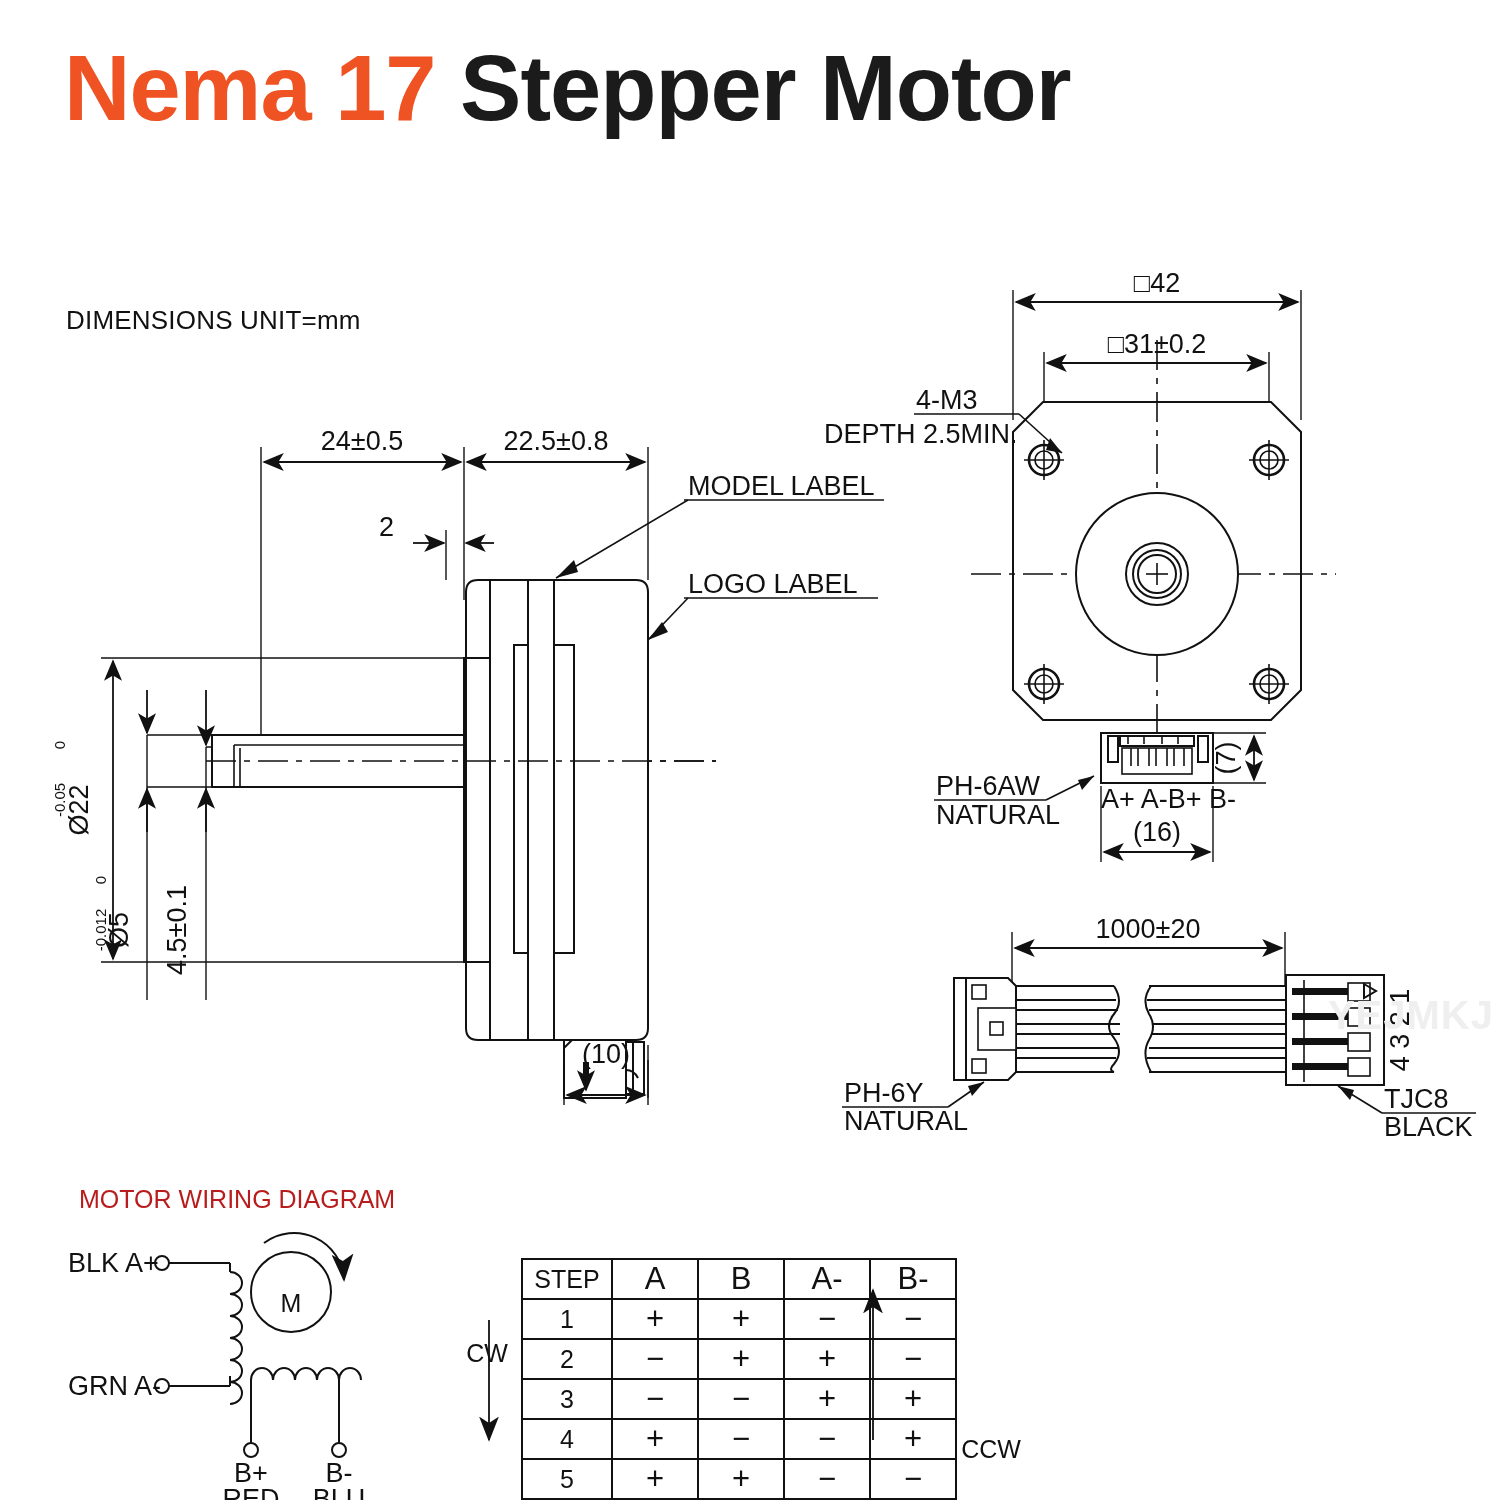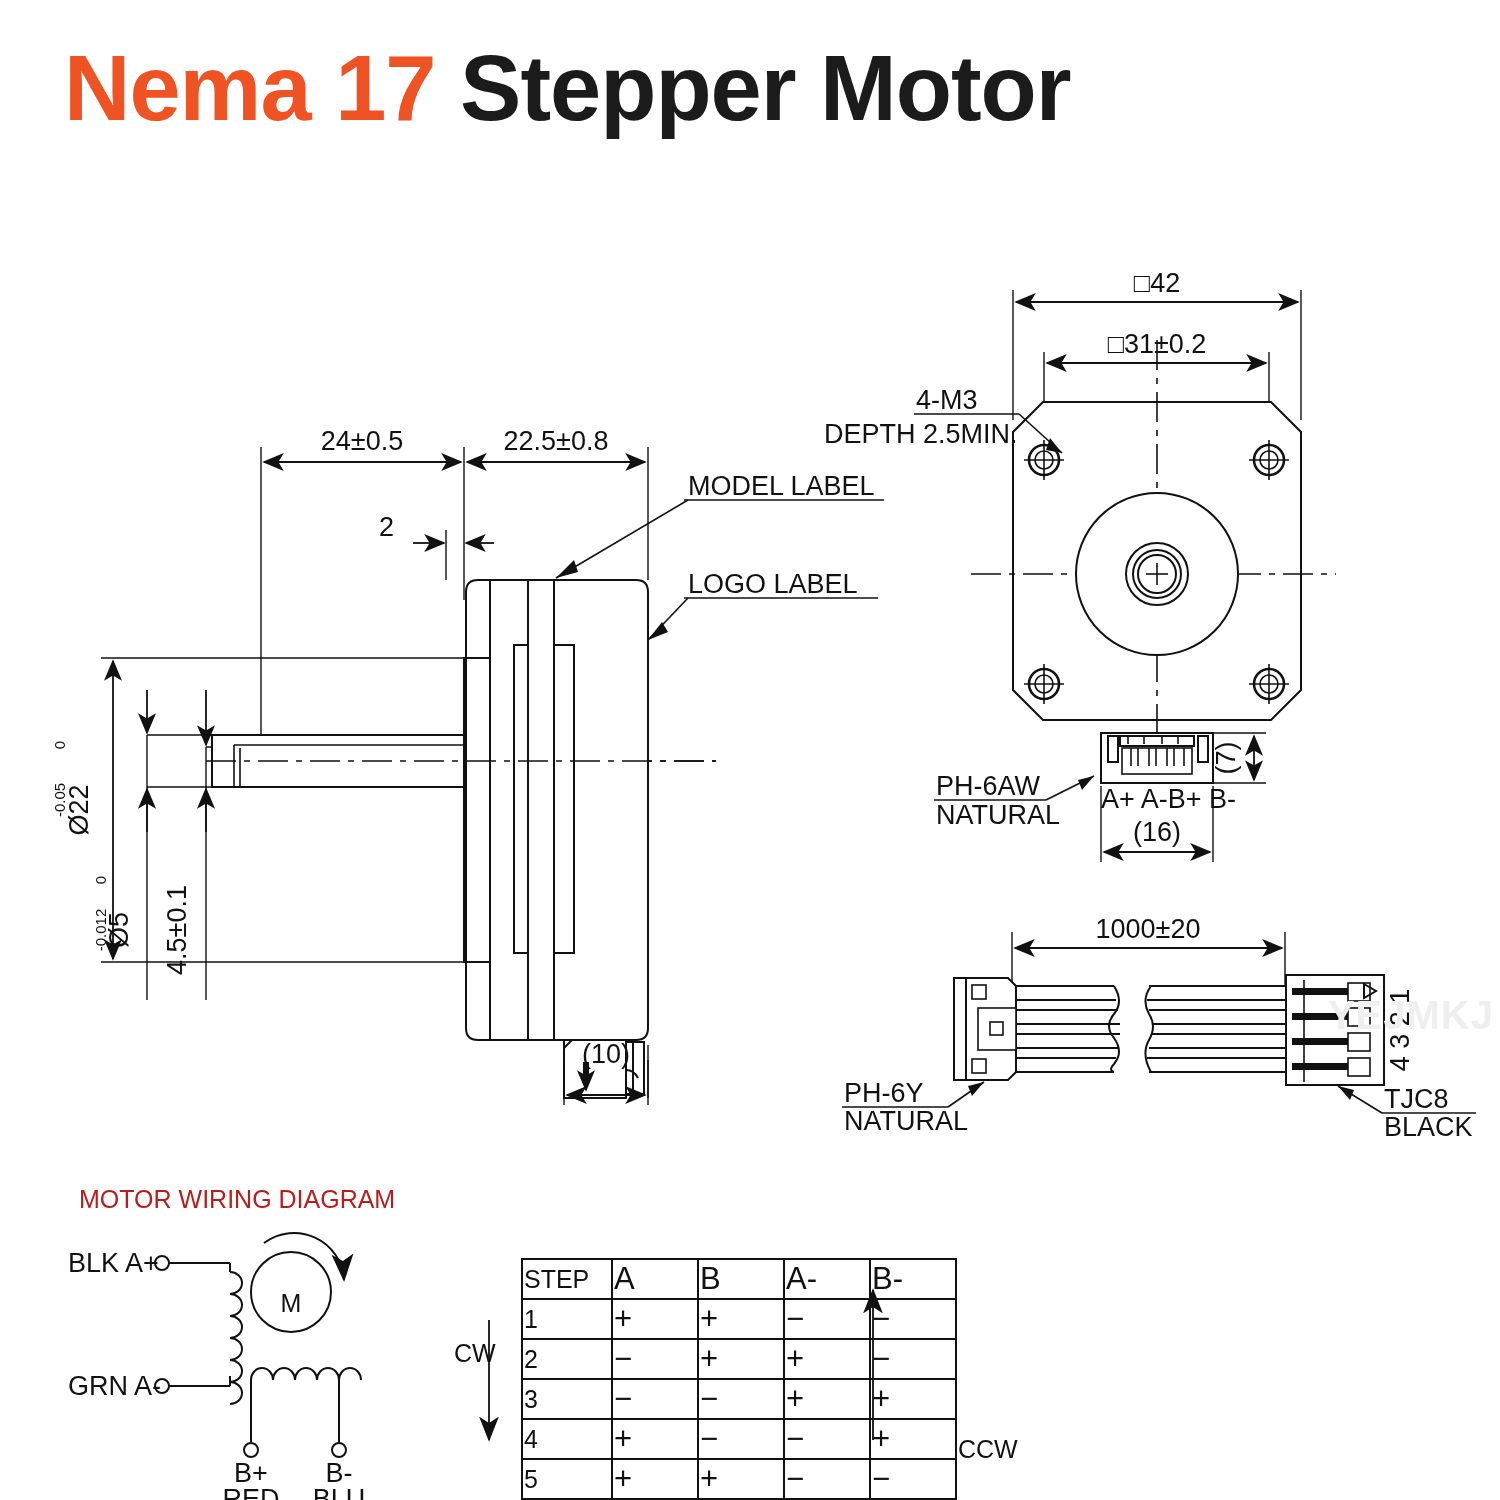--- a/index.html
+++ b/index.html
@@ -24,21 +24,21 @@
   .dim{stroke:#111;fill:none;stroke-width:1.8;}
   .ext{stroke:#111;fill:none;stroke-width:1.4;}
   .fillw{fill:#fff;}
   .blk{fill:#111;}
 
   .lbl{font-size:25px;fill:#111;font-family:"Liberation Sans",sans-serif;}
   .lbl-xs{font-size:15px;fill:#111;font-family:"Liberation Sans",sans-serif;}
   .lbl-b{font-size:27px;fill:#111;font-family:"Liberation Sans",sans-serif;}
 
   .tbl{position:absolute;border-collapse:collapse;}
-  .tbl td{border:2px solid #111;text-align:left;font-size:25px;
+  .tbl td{border:2px solid #111;text-align:center;font-size:25px;
           font-family:"Liberation Sans",sans-serif;color:#111;}
 
   #seq-table{left:437px;top:1258px;}
   #seq-table td{height:34px;}
   #seq-table td.side{border:none;width:66px;vertical-align:middle;}
   #seq-table td.num{width:86px;}
   #seq-table td.ph{width:82px;font-size:31px;}
 
   #conn-table{left:988px;top:1282px;}
   #conn-table td{height:46px;padding:0 8px;}
@@ -52,20 +52,21 @@
 </style>
 </head>
 <body>
 
 <div id="stage">
 
   <div class="title">
     <span class="t-orange">Nema 17</span><span class="t-black"> Stepper Motor</span><br>
   </div>
 
+  <div class="units">DIMENSIONS UNIT=mm</div>
 
   <svg viewBox="0 0 1500 1500">
     <defs>
       <marker id="ar" markerWidth="12" markerHeight="10" refX="11" refY="5" orient="auto">
         <path d="M0,0 L12,5 L0,10 L3,5 Z" fill="#111"></path>
       </marker>
       <marker id="arS" markerWidth="12" markerHeight="10" refX="1" refY="5" orient="auto">
         <path d="M12,0 L0,5 L12,10 L9,5 Z" fill="#111"></path>
       </marker>
       <marker id="arP" markerWidth="14" markerHeight="11" refX="13" refY="5.5" orient="auto">

